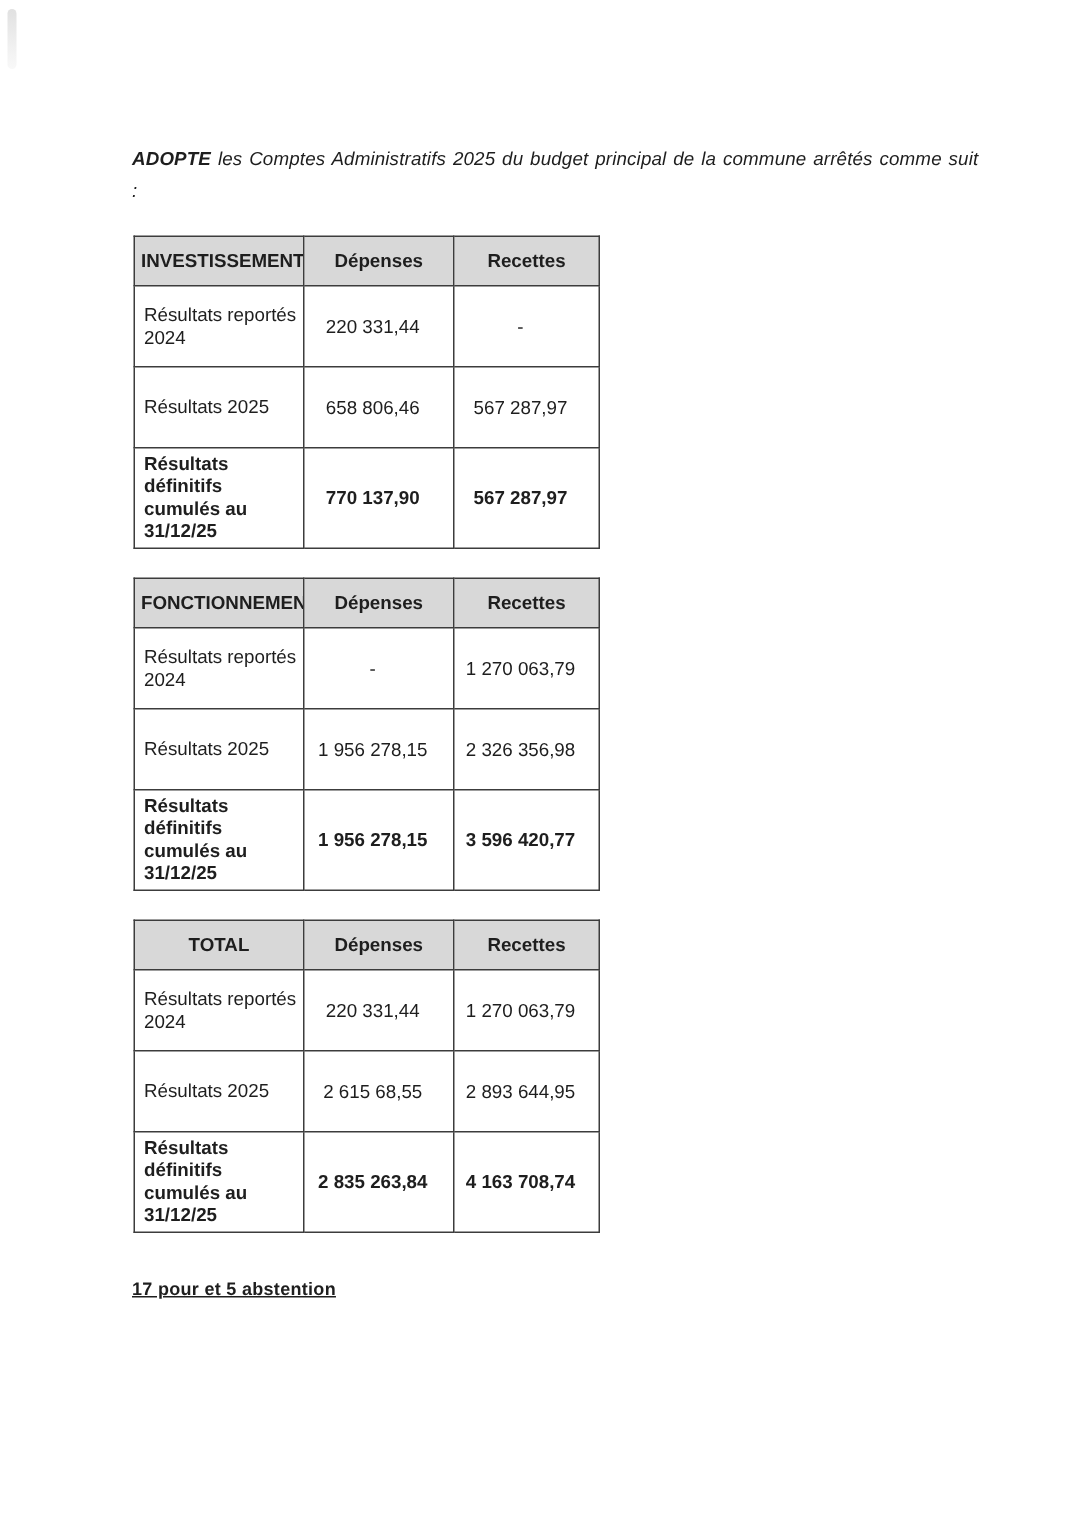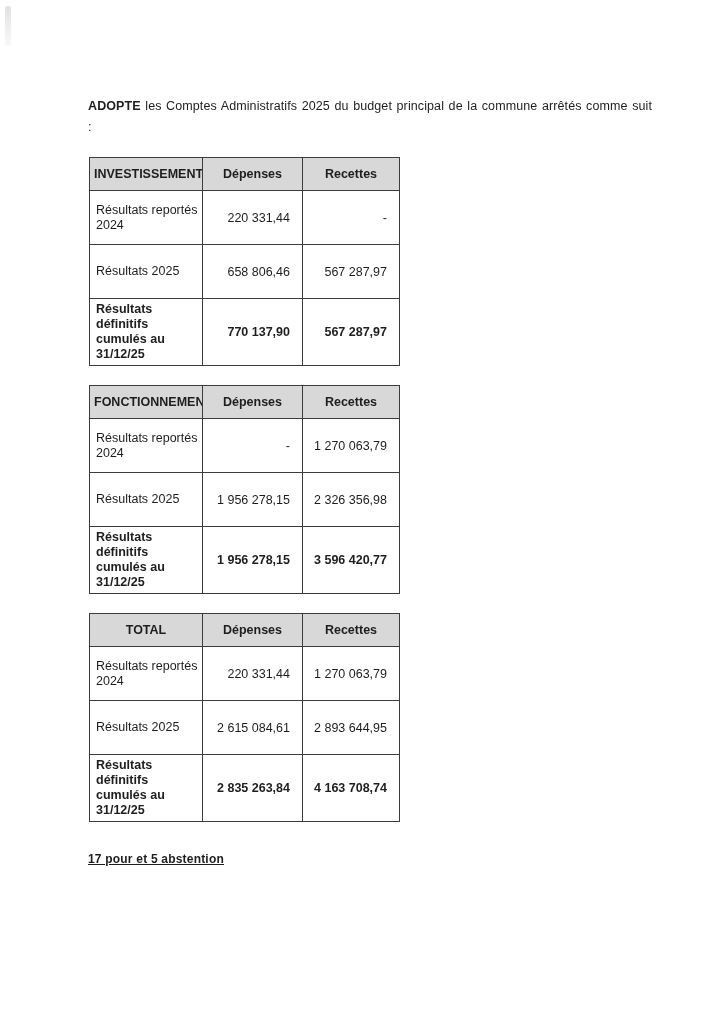--- a/index.html
+++ b/index.html
@@ -34,21 +34,21 @@
   p { margin: 0; }
   .para {
     font-size: 12.5px;
     line-height: 21px;
     text-align: justify;
     letter-spacing: 0.1px;
     word-spacing: 1px;
   }
   .para-maire   { margin-bottom: 16px; }
   .para-conseil { margin-bottom: 17px; }
-  .para-adopte  { margin-bottom: 19px; text-align: left; }
+  .para-adopte  { margin-bottom: 19px; text-align: left; font-style: italic; }
   .bold { font-weight: bold; }
 
   table.budget-table {
     border-collapse: collapse;
     table-layout: fixed;
     width: 310px;
     margin: 0 0 19px 1px;
     font-size: 12.5px;
   }
   table.budget-table th,
@@ -68,21 +68,21 @@
     height: 47px;
     vertical-align: middle;
   }
   td.cell-label {
     width: 111px;
     text-align: left;
     padding: 3px 4px 3px 6px;
     line-height: 15px;
   }
   td.cell-num {
-    text-align: right;
+    text-align: center;
     padding: 3px 12px 3px 4px;
   }
   col.c-label { width: 113px; }
   col.c-dep   { width: 100px; }
   col.c-rec   { width: 97px; }
   tr.total-row td { font-weight: bold; }
 
   .vote-result {
     font-size: 12px;
     font-weight: bold;
@@ -180,21 +180,21 @@
       </tr>
     </thead>
     <tbody>
       <tr>
         <td class="cell-label">Résultats reportés 2024</td>
         <td class="cell-num">220 331,44</td>
         <td class="cell-num">1 270 063,79</td>
       </tr>
       <tr>
         <td class="cell-label">Résultats 2025</td>
-        <td class="cell-num">2 615 084,61</td>
+        <td class="cell-num">2 615 68,55</td>
         <td class="cell-num">2 893 644,95</td>
       </tr>
       <tr class="total-row">
         <td class="cell-label">Résultats définitifs cumulés au 31/12/25</td>
         <td class="cell-num">2 835 263,84</td>
         <td class="cell-num">4 163 708,74</td>
       </tr>
     </tbody>
   </table>
 

